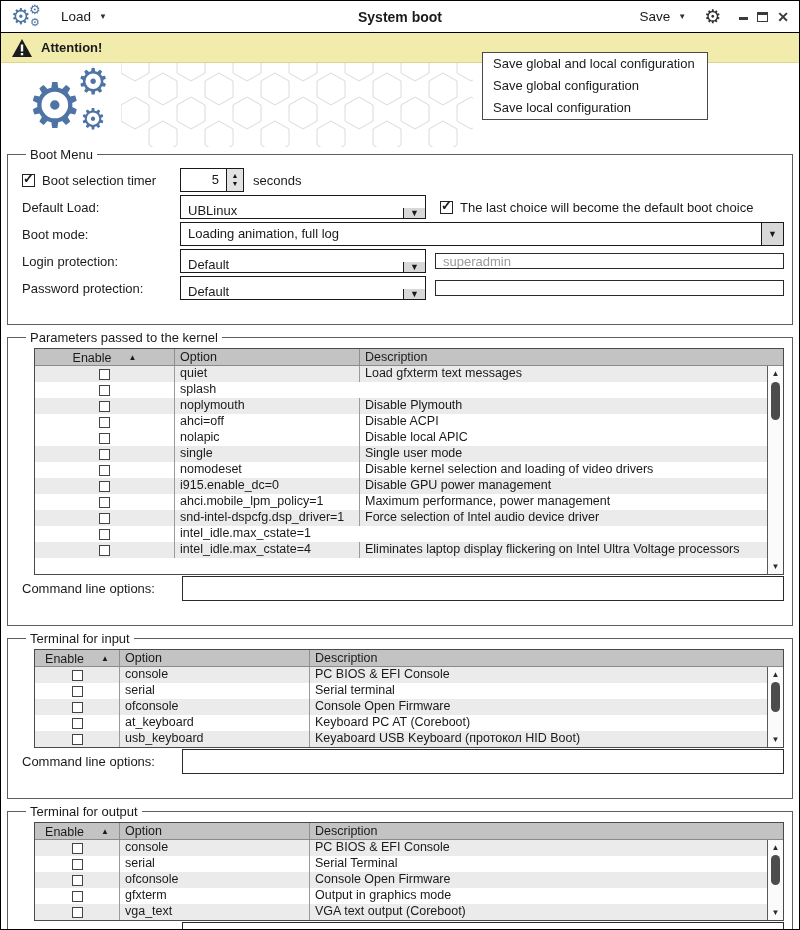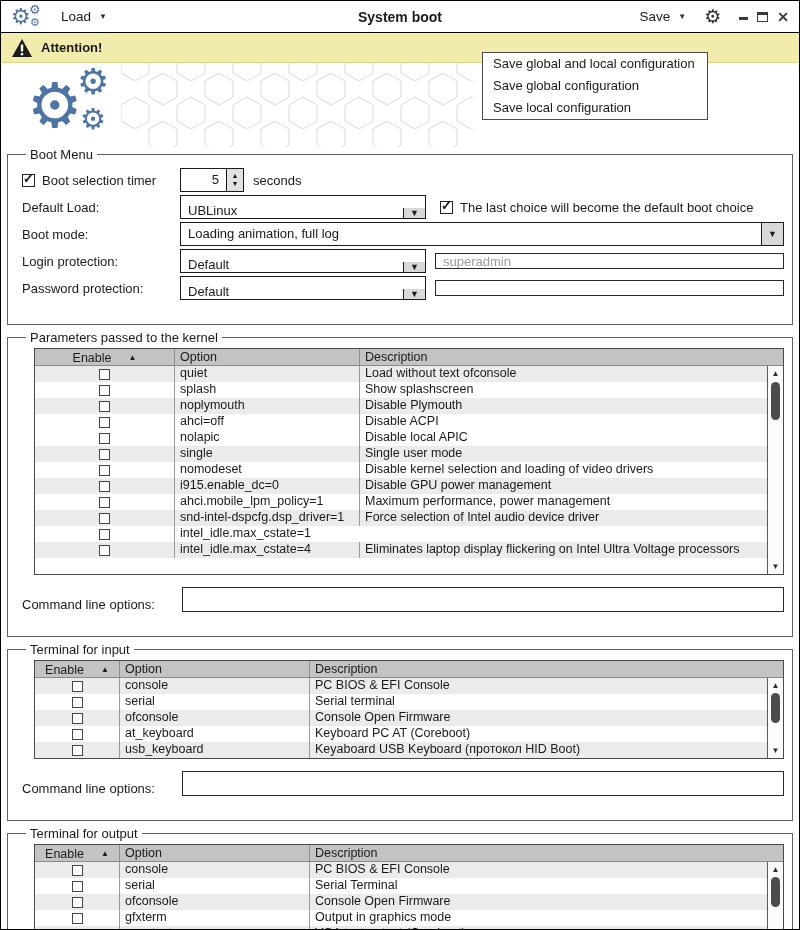--- a/index.html
+++ b/index.html
@@ -82,21 +82,21 @@
   .td:last-child { border-right:none; }
   .td-enable { display:flex; align-items:center; justify-content:center; padding:0; }
   .chk.small { width:11px; height:11px; border:1px solid #444; }
   .cols-a .thead, .cols-a .trow { grid-template-columns:140px 185px 1fr; }
   .cols-b .thead, .cols-b .trow { grid-template-columns:85px 190px 1fr; }
   .vscroll { flex:0 0 16px; border-left:1px solid #5a5a5a; position:relative; background:#fbfbfb; }
   .sbtn { position:absolute; left:0; right:0; height:13px; display:flex; align-items:center; justify-content:center; font-size:8px; color:#2a2a2a; }
   .sbtn.up { top:1px; } .sbtn.down { bottom:1px; }
   .sthumb { position:absolute; left:3px; right:3px; background:#4c4c4c; border-radius:5px; }
 
-  .cmdline { display:flex; align-items:flex-end; margin-top:12px; }
+  .cmdline { display:flex; align-items:center; margin-top:1px; }
   .cmd-label { flex:0 0 160px; font-size:13px; }
   .cmd-input { flex:1; height:25px; border:1px solid #2a2a2a; font-family:"Liberation Sans",sans-serif; font-size:13px; padding:0 7px; }
 </style>
 </head>
 <body>
 
 <div class="window">
 
   <div class="titlebar">
     <div class="gearlogo">
@@ -244,29 +244,28 @@
         <div class="th">Description</div>
       </div>
       <div class="tmain">
         <div class="tbody">
 
             <div class="trow even">
               <div class="td td-enable">
                 <span class="chk small"></span>
               </div>
               <div class="td">quiet</div>
-              <div class="td">Load without text ofconsole</div>
+              <div class="td">Load gfxterm text messages</div>
             </div>
 
             <div class="trow">
               <div class="td td-enable">
                 <span class="chk small"></span>
               </div>
               <div class="td">splash</div>
-              <div class="td">Show splashscreen</div>
             </div>
 
             <div class="trow even">
               <div class="td td-enable">
                 <span class="chk small"></span>
               </div>
               <div class="td">noplymouth</div>
               <div class="td">Disable Plymouth</div>
             </div>
 

